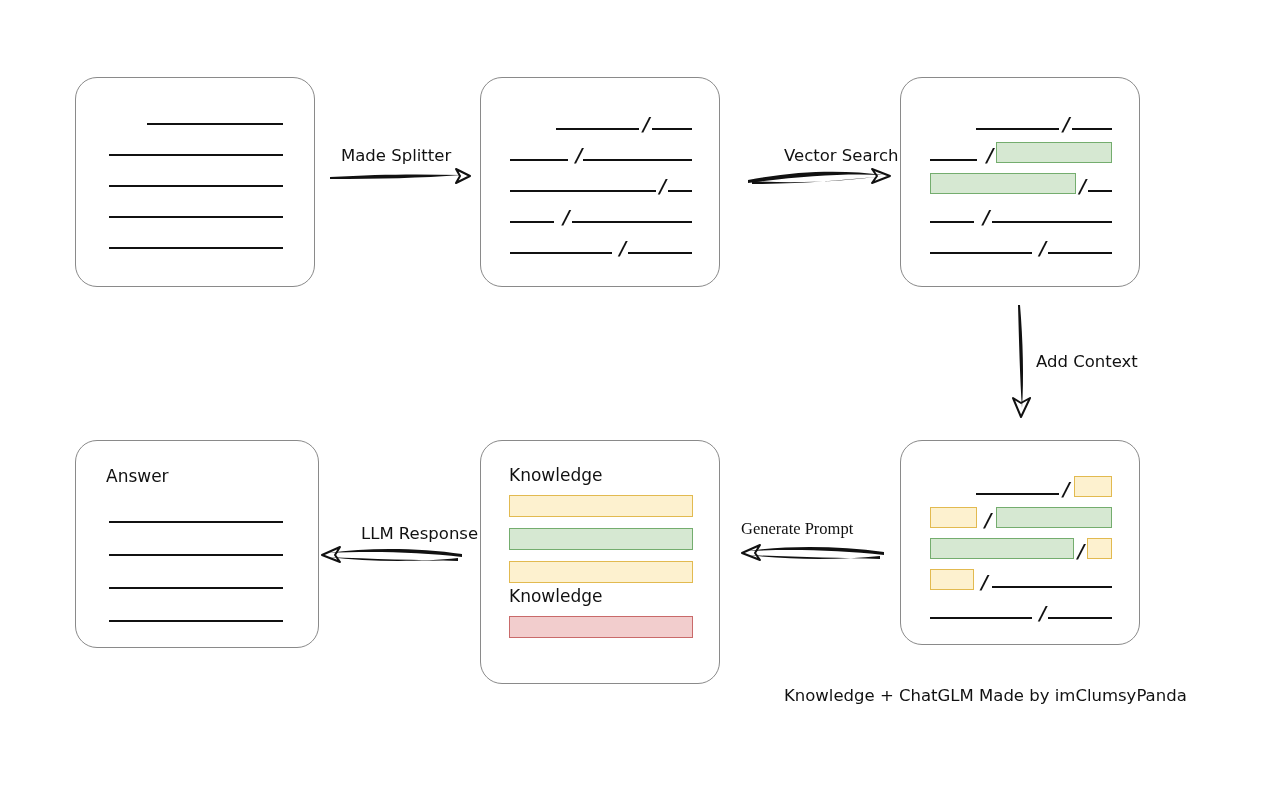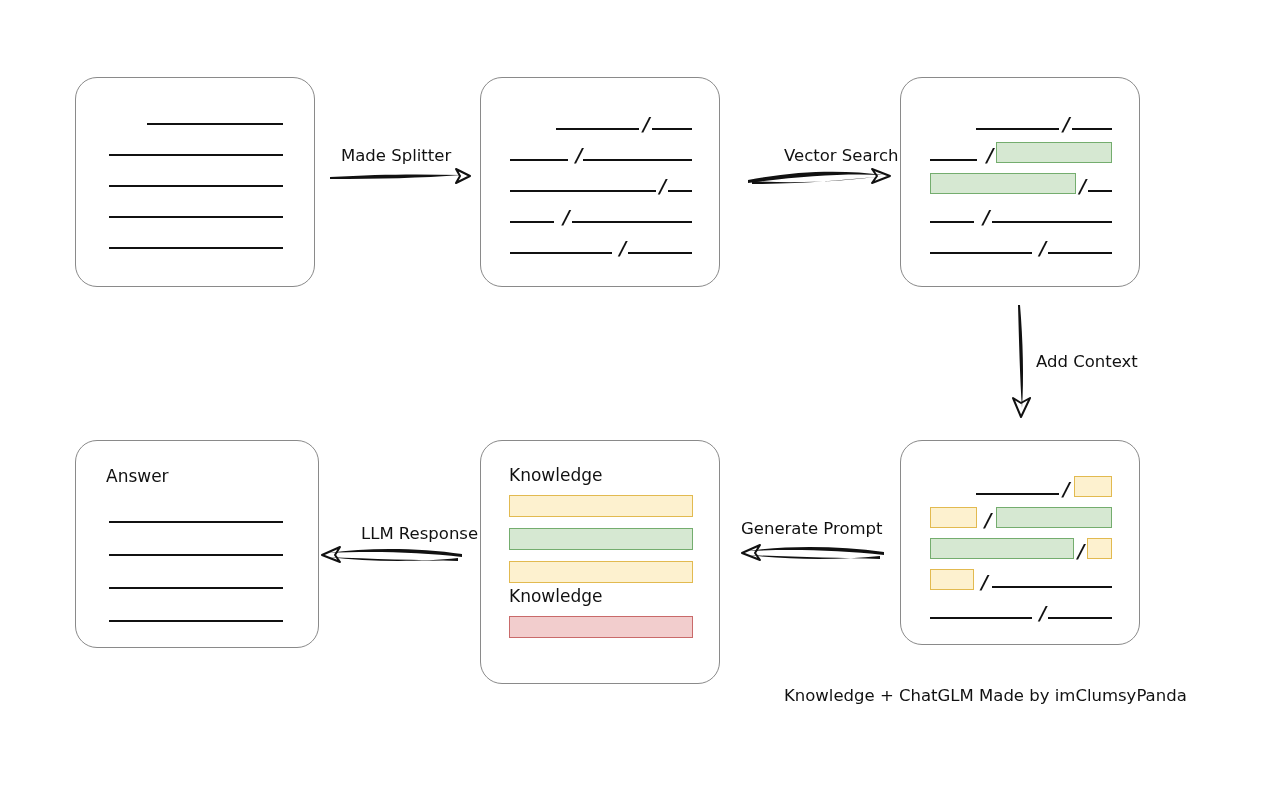--- a/index.html
+++ b/index.html
@@ -131,21 +131,21 @@
       <path d="M462,554 C420,548 370,547 328,553 C370,551 420,552 462,557 Z"></path>
       <path d="M458,558 C420,562 370,562 328,557 C370,559 420,560 458,561 Z"></path>
       <path d="M340,547 L322,555 L340,562 L335,555 Z" fill="none" stroke="#111111" stroke-width="2" stroke-linejoin="round"></path>
     </g>
   </g>
 </svg>
 
 <div class="arrow-label" style="left:341px; top:146px;">Made Splitter</div>
 <div class="arrow-label" style="left:784px; top:146px;">Vector Search</div>
 <div class="arrow-label" style="left:1036px; top:352px;">Add Context</div>
-<div class="arrow-label" style="left:741px; top:519px;">Generate Prompt</div>
+<div class="arrow-label" style="left:741px; top:519px;font-family:Liberation Serif, serif;">Generate Prompt</div>
 <div class="arrow-label" style="left:329px; top:524px;margin-left:32px;">LLM Response</div>
 
 <div class="card" style="left:75px; top:77px; width:240px; height:210px;">
   <div class="lines">
       <div class="seg" style="left: 71.28px; width: 135.72px; top: 45px;"></div>
       <div class="seg" style="left: 33px; width: 174px; top: 76px;"></div>
       <div class="seg" style="left: 33px; width: 174px; top: 107px;"></div>
       <div class="seg" style="left: 33px; width: 174px; top: 138px;"></div>
       <div class="seg" style="left: 33px; width: 174px; top: 169px;"></div>
     </div>

